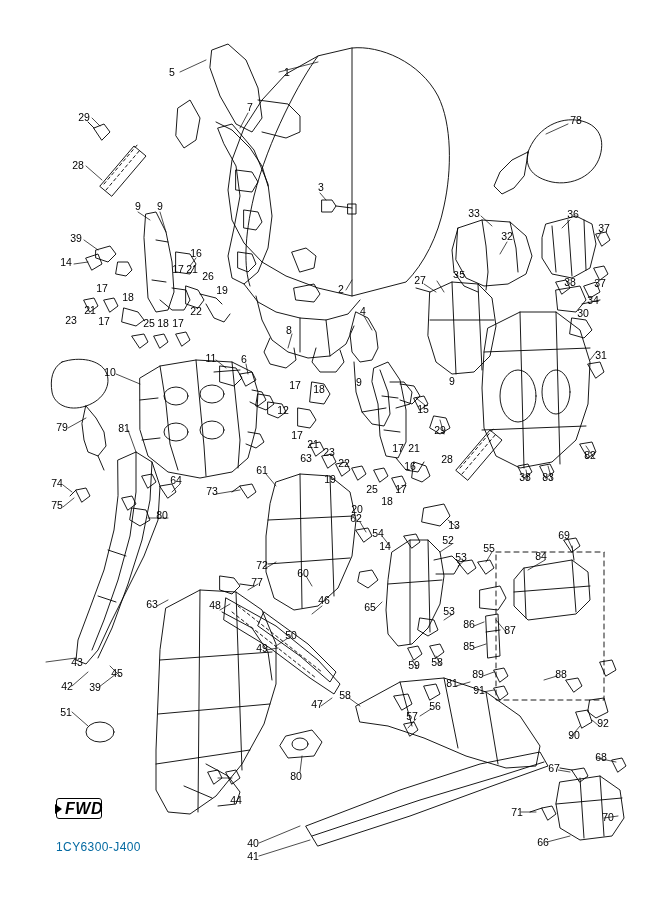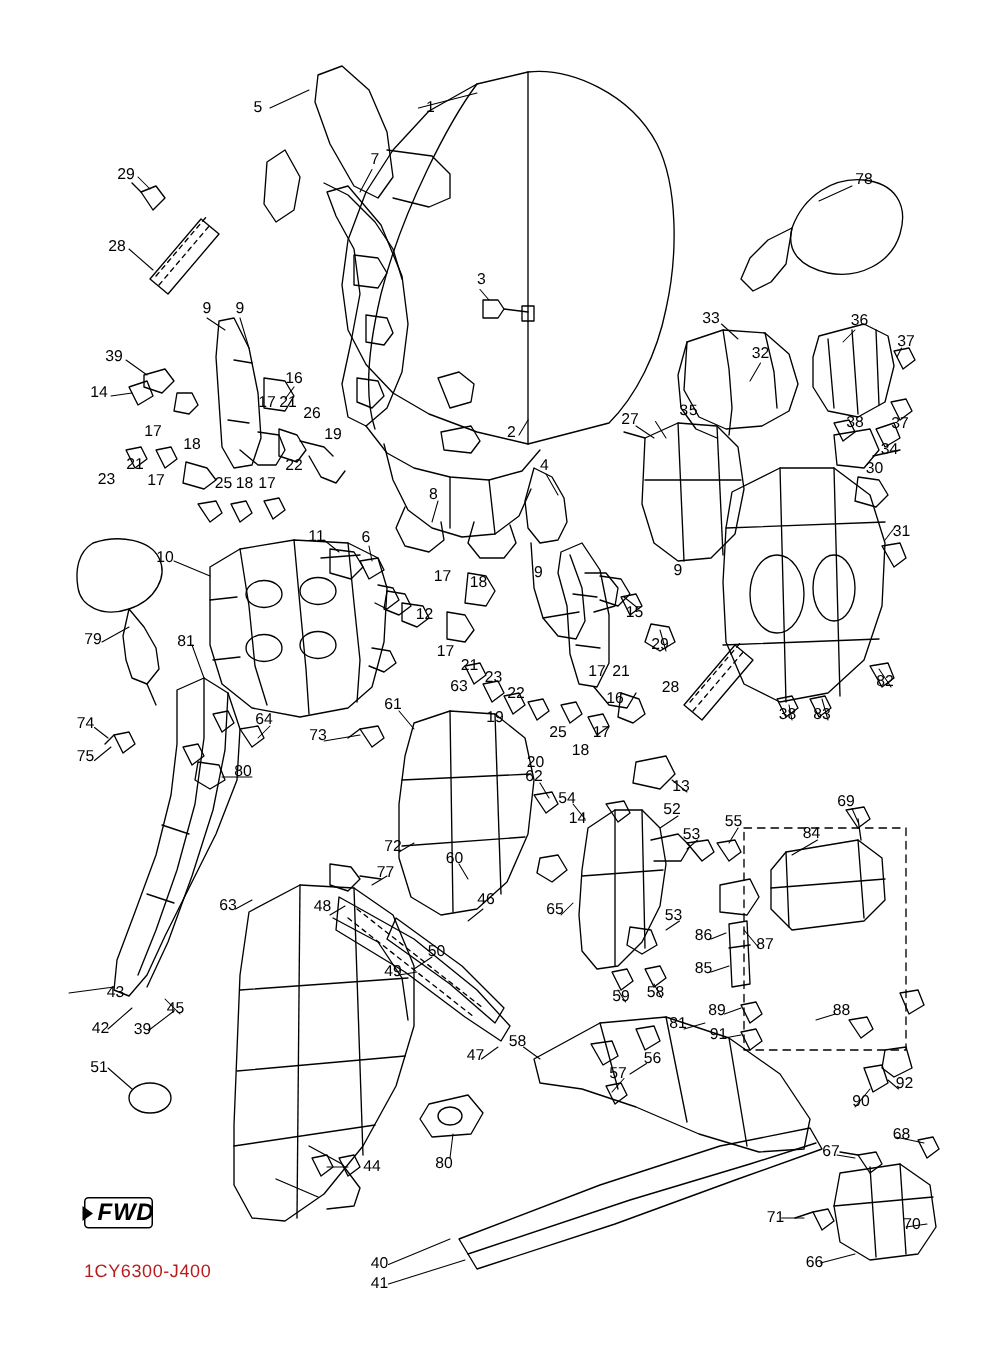--- a/index.html
+++ b/index.html
@@ -33,21 +33,21 @@
     color: #000000;
     line-height: 11px;
     white-space: nowrap;
     transform: translate(-50%, -50%);
     letter-spacing: 0px;
   }
   .partcode {
     position: absolute;
     font-family: "Liberation Sans", sans-serif;
     font-size: 12px;
-    color: #b91c1c;
+    color: #0369a1;
     letter-spacing: 0.4px;
     white-space: nowrap;
   }
   .fwd-badge {
     position: absolute;
     width: 44px;
     height: 19px;
     border: 1.6px solid #000;
     border-radius: 3px;
     display: flex;
@@ -564,21 +564,21 @@
       <div class="callout" style="left: 603px; top: 723px;">92</div>
       <div class="callout" style="left: 574px; top: 735px;">90</div>
       <div class="callout" style="left: 317px; top: 704px;">47</div>
       <div class="callout" style="left: 345px; top: 695px;">58</div>
       <div class="callout" style="left: 412px; top: 716px;">57</div>
       <div class="callout" style="left: 435px; top: 706px;">56</div>
       <div class="callout" style="left: 66px; top: 712px;">51</div>
       <div class="callout" style="left: 601px; top: 757px;">68</div>
       <div class="callout" style="left: 554px; top: 768px;">67</div>
       <div class="callout" style="left: 296px; top: 776px;">80</div>
-      <div class="callout" style="left: 236px; top: 778px; margin-left: 12px;">44</div>
+      <div class="callout" style="left: 236px; top: 800px;">44</div>
       <div class="callout" style="left: 517px; top: 812px;">71</div>
       <div class="callout" style="left: 608px; top: 817px;">70</div>
       <div class="callout" style="left: 543px; top: 842px;">66</div>
       <div class="callout" style="left: 253px; top: 843px;">40</div>
       <div class="callout" style="left: 253px; top: 856px;">41</div>
     </div>
 
   <div class="fwd-badge" style="left:56px; top:798px;">
     <span class="tri"></span>
     <span>FWD</span>

